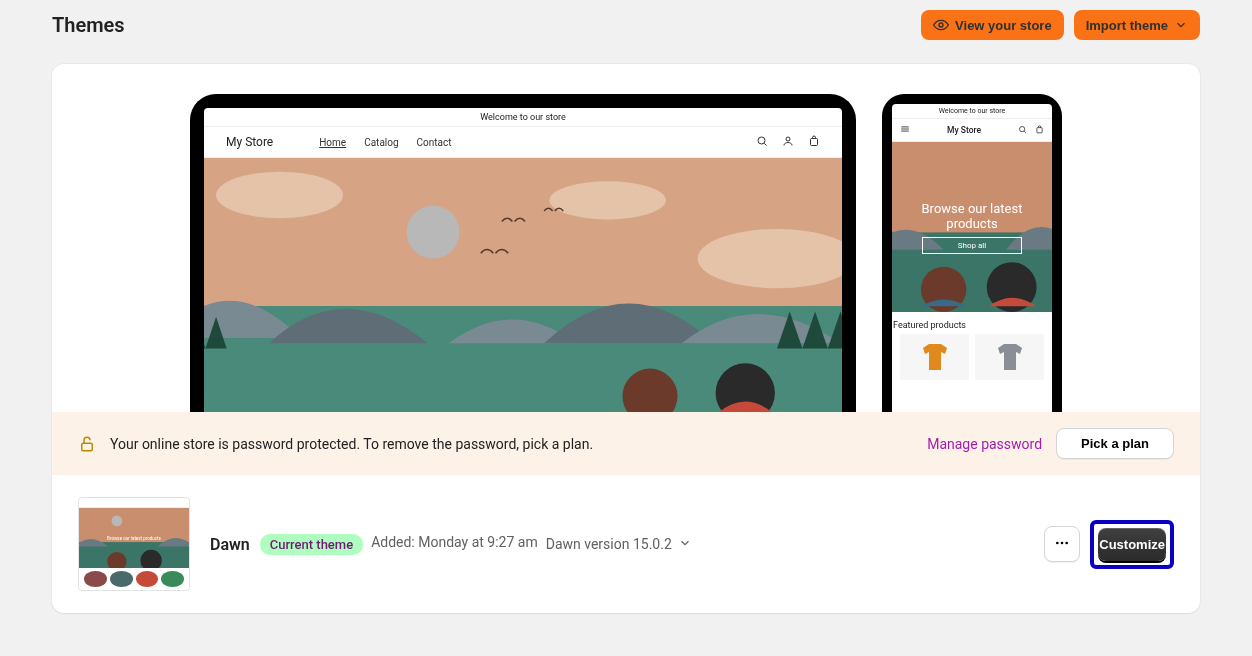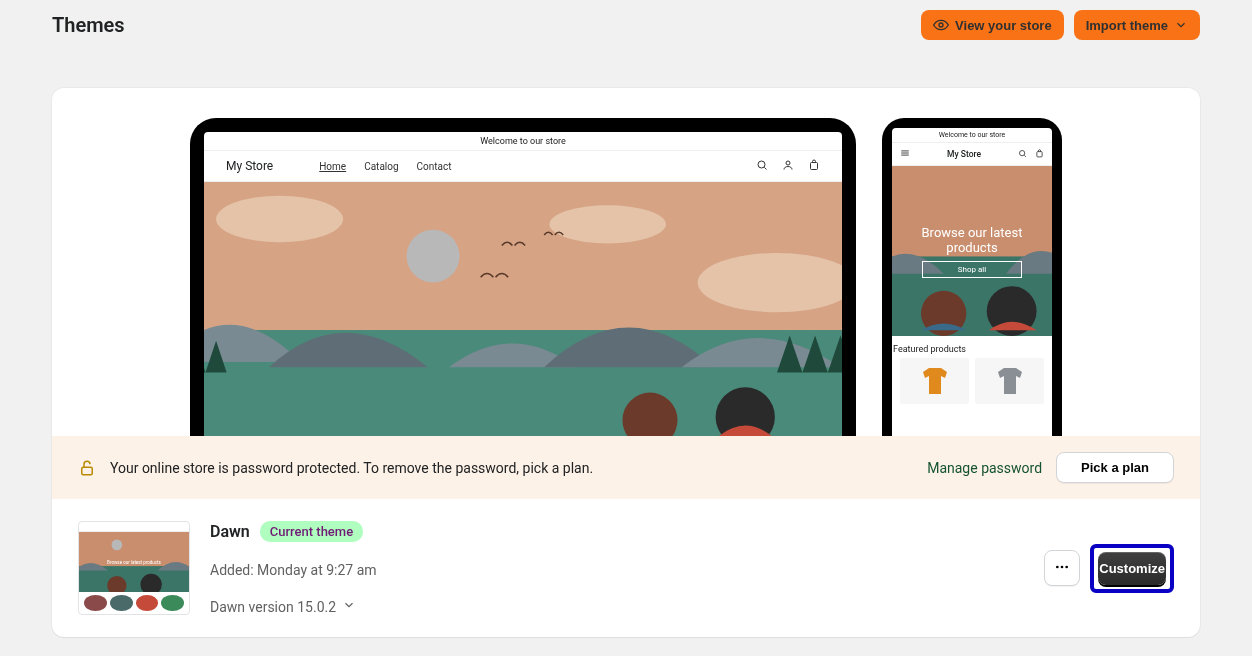--- a/index.html
+++ b/index.html
@@ -40,21 +40,20 @@
     font-weight: 550;
     color: #303030;
     cursor: pointer;
   }
   .btn svg { display: block; }
   .card {
     background: #ffffff;
     border-radius: 12px;
     box-shadow: 0 1px 1px rgba(0,0,0,0.05), 0 0 0 1px rgba(0,0,0,0.03);
     overflow: hidden;
-    margin-top: 24px;
   }
   .previews {
     display: flex;
     gap: 26px;
     padding: 30px 26px 0;
     justify-content: center;
     height: 348px;
     overflow: hidden;
     position: relative;
   }
@@ -158,21 +157,21 @@
     gap: 14px;
     font-size: 14px;
     color: #202223;
   }
   .pw-banner .lock {
     color: #b98900;
     display:flex;
   }
   .pw-banner .spacer { flex: 1; }
   .link-plain {
-    color: #14532d;
+    color: #a21caf;
     font-size: 14px;
     text-decoration: none;
     cursor: pointer;
   }
   .btn-white {
     background: #fff;
     border: 1px solid #d2d5d8;
     border-radius: 8px;
     padding: 7px 24px;
     font-size: 13px;
@@ -204,21 +203,21 @@
   .thumb .t-hero {
     flex:1;
     background: linear-gradient(#c98e6e 0%, #c98e6e 55%, #3b7568 55%);
     position:relative;
     display:flex; align-items:center; justify-content:center;
     color:#fff; font-size:4.5px; text-align:center;
     overflow:hidden;
   }
   .thumb .t-prod { height:22px; display:flex; gap:3px; padding:3px 5px; }
   .thumb .t-prod div { flex:1; border-radius:50%; }
-  .theme-info { display:flex; flex-direction:column; gap:20px; }
+  .theme-info { display:flex; flex-direction:row; gap:8px; }
   .name-row { display:flex; align-items:center; gap:10px; }
   .name-row h2 { font-size: 16px; font-weight: 650; }
   .badge {
     background: #affebf;
     color: #701a75;
     font-size: 13px;
     padding: 3px 10px;
     border-radius: 10px;
     font-weight: 500;
   }

